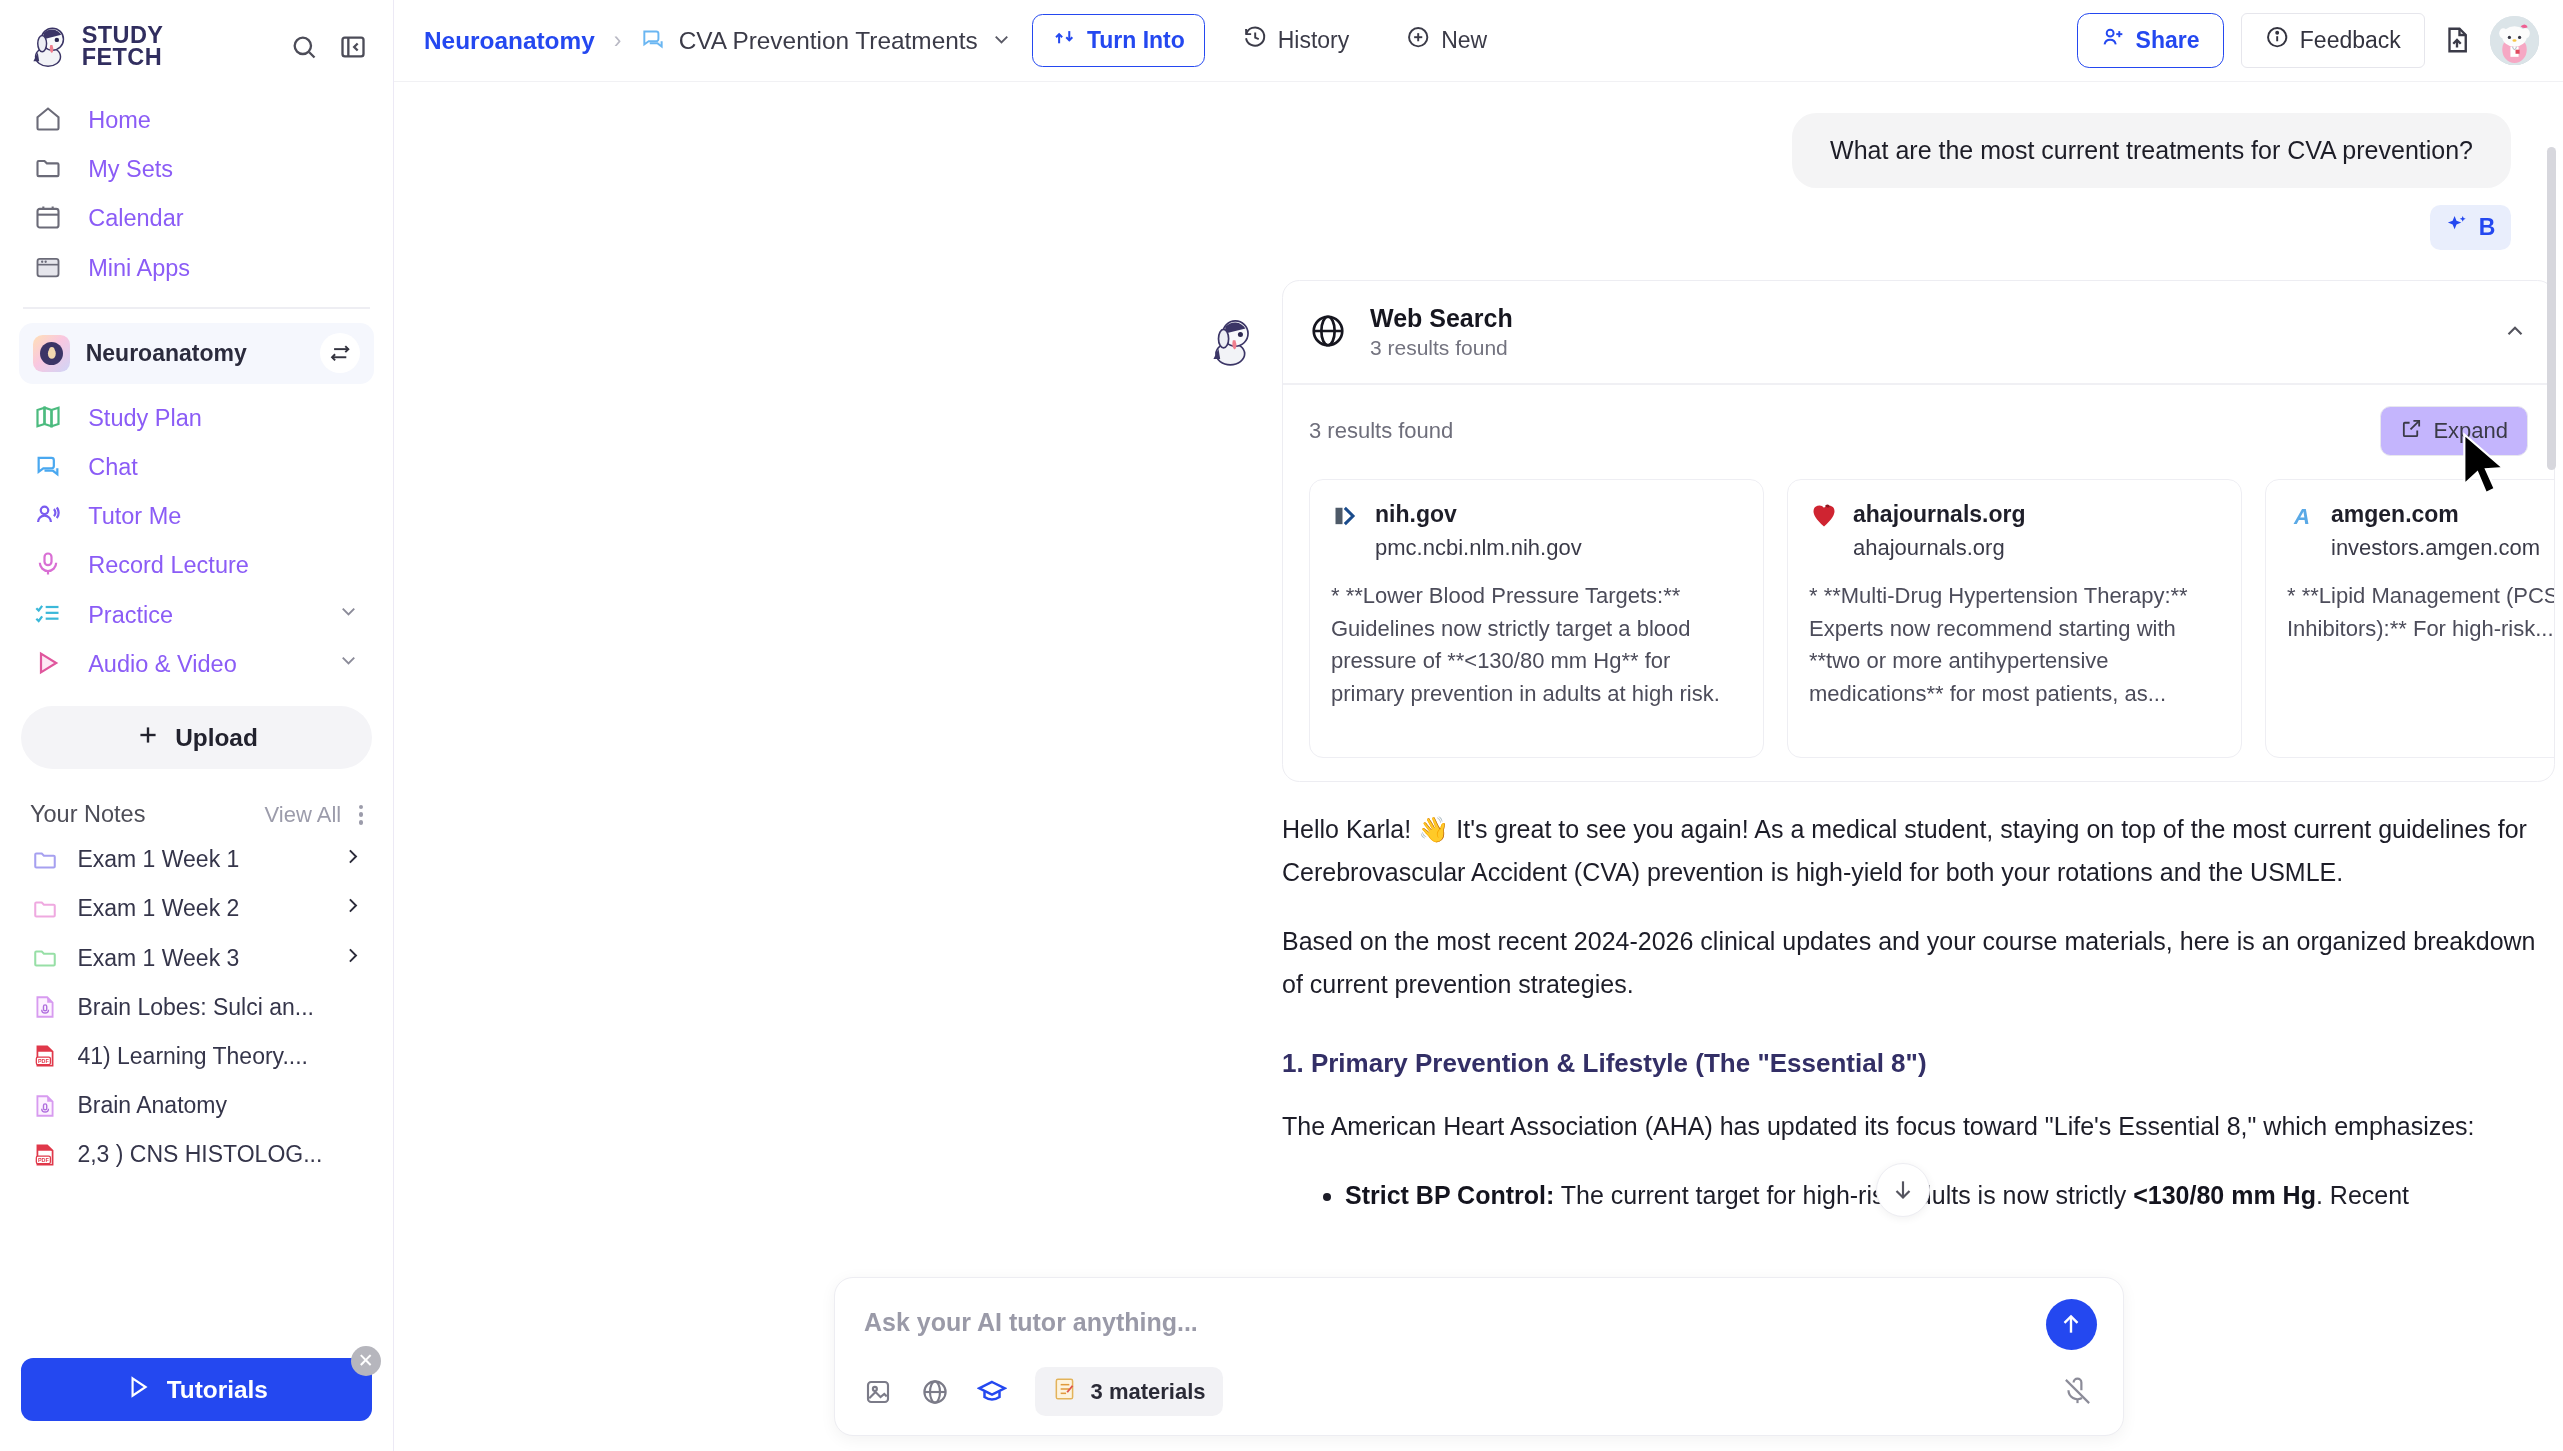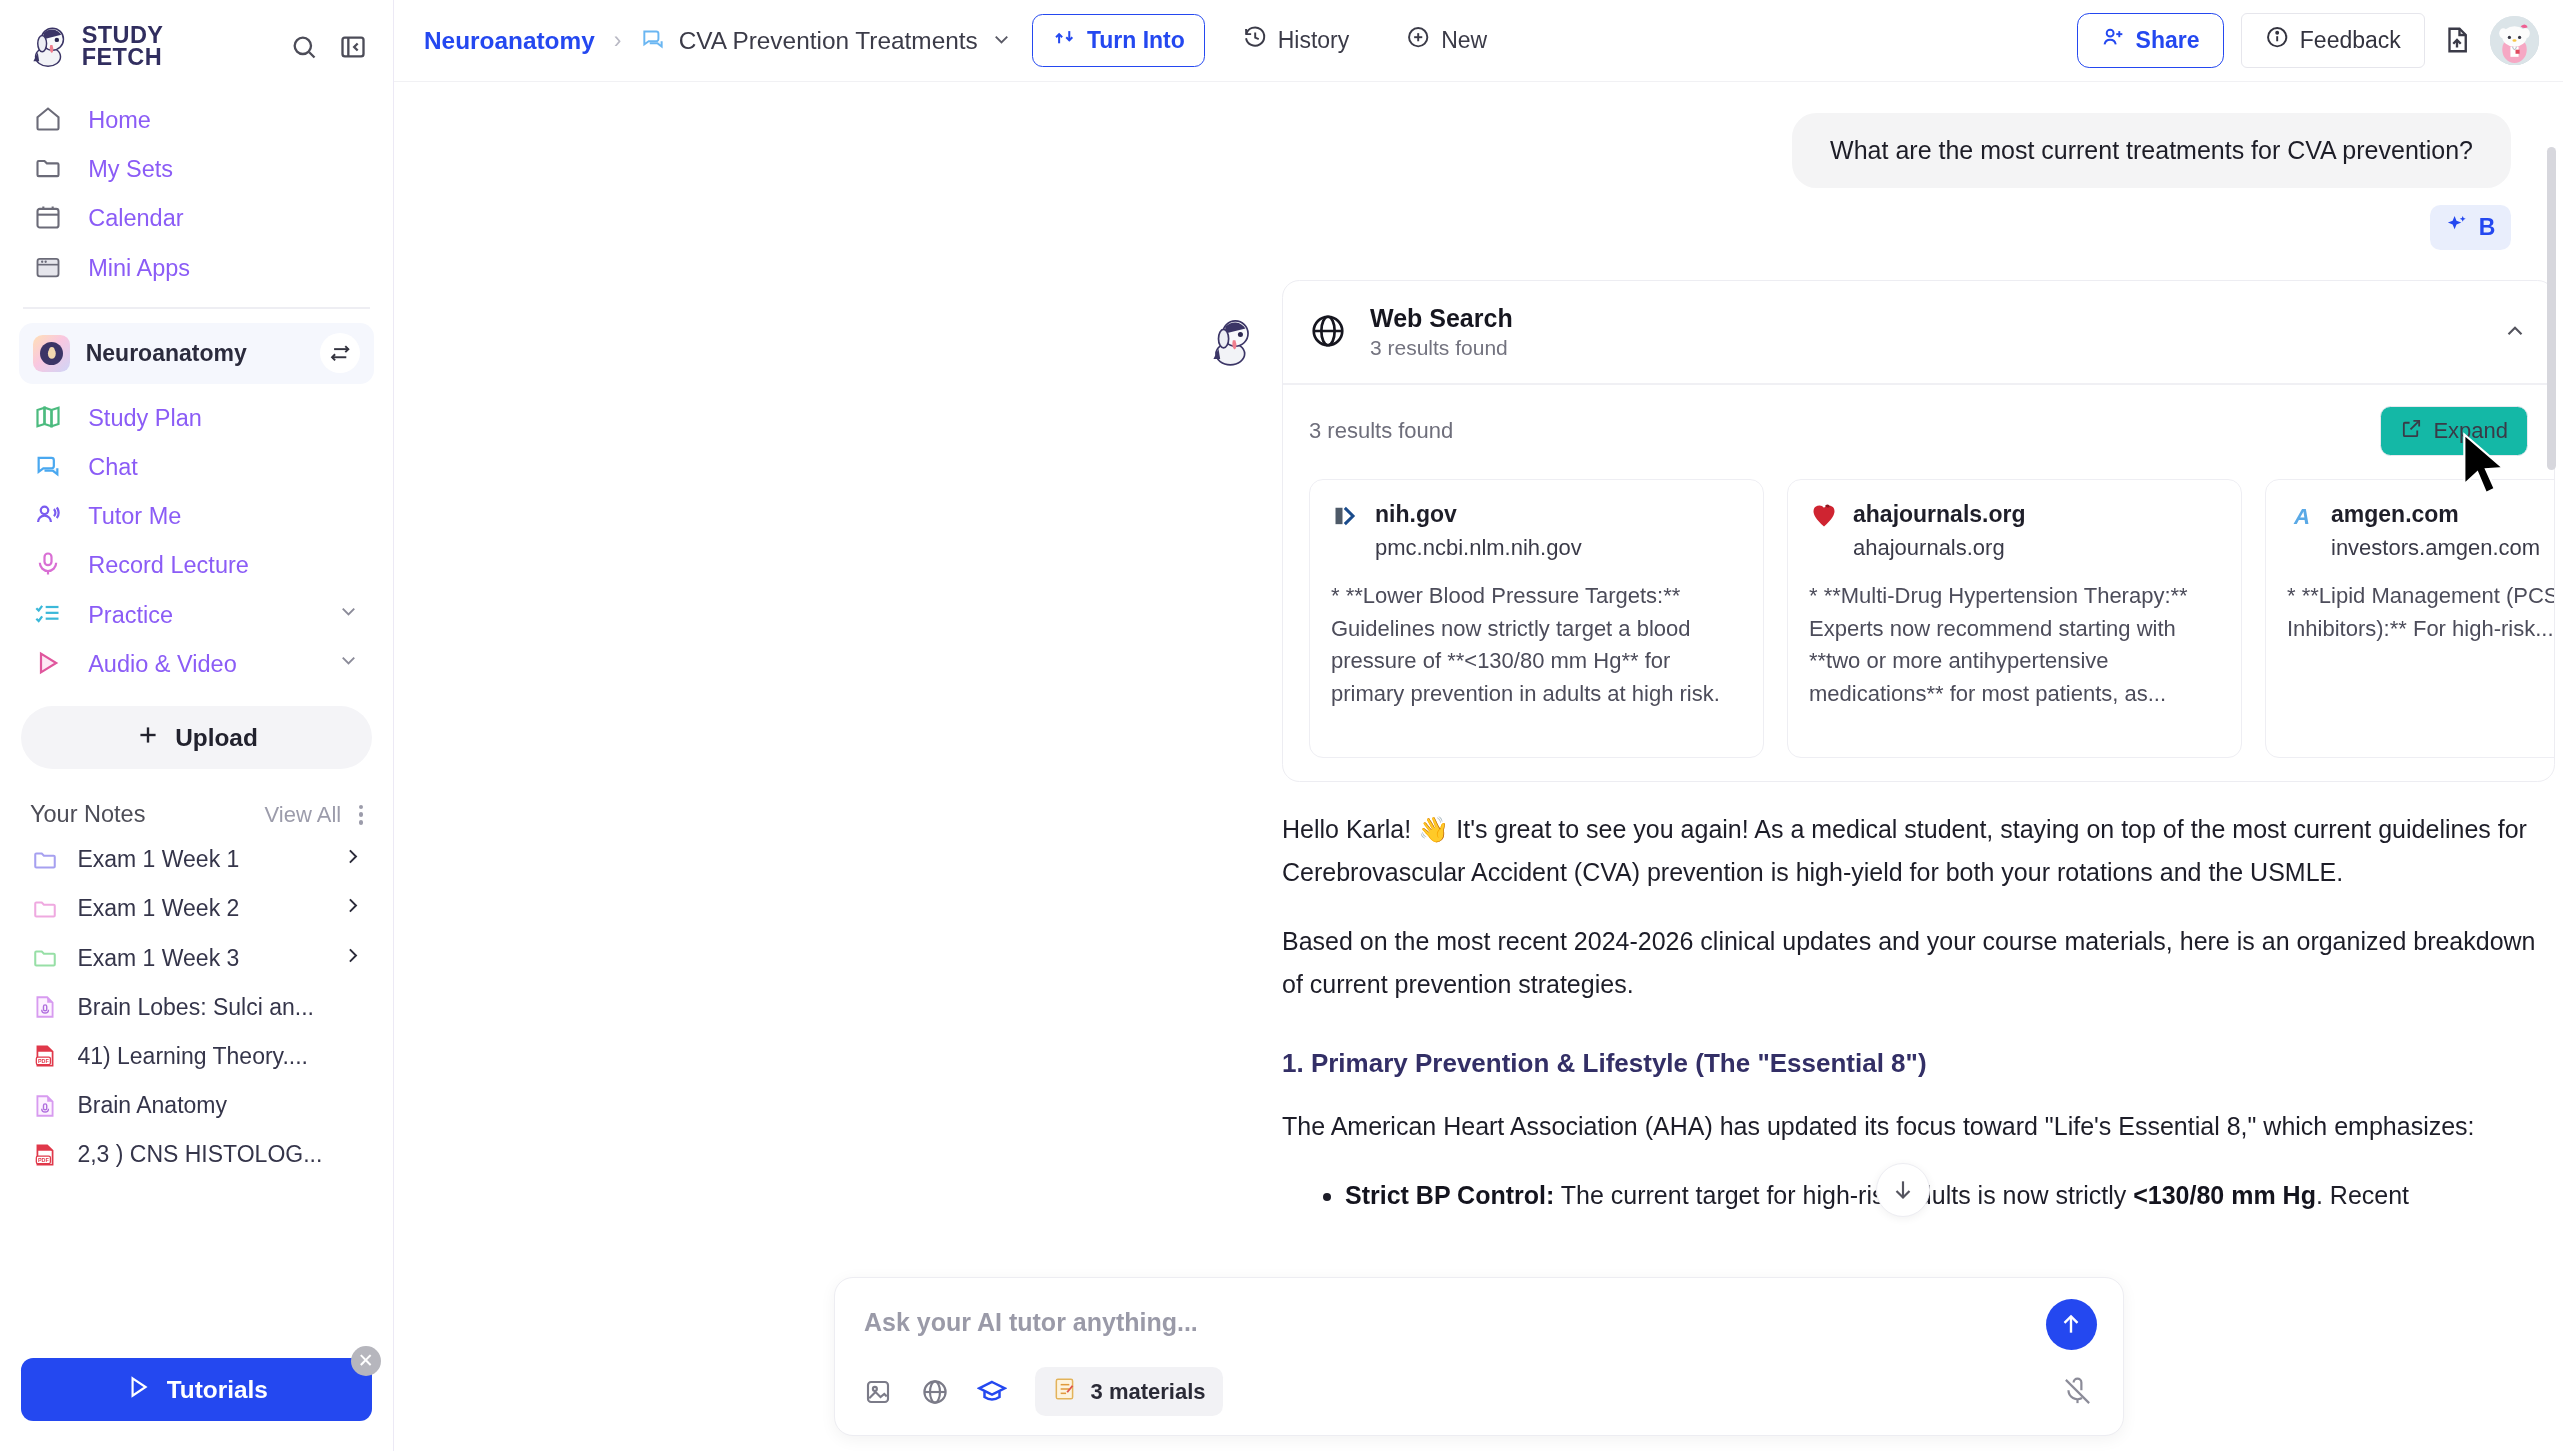--- a/index.html
+++ b/index.html
@@ -143,21 +143,21 @@
   .tool-head { display: flex; align-items: center; gap: 23px; padding: 23px 26px; }
   .tool-title { font-size: 25px; font-weight: bold; color: #16161f; }
   .tool-sub { font-size: 21px; color: #73737f; margin-top: 3.5px; }
   .tool-collapse { margin-left: auto; cursor: pointer; }
   .tool-sep { height: 1.7px; background: #f0f0f4; }
   .tool-body { padding: 21px 26px 23px 26px; }
   .tool-body-head { display: flex; align-items: center; }
   .results-count { font-size: 22px; color: #6e6e7b; }
   .expand-btn {
     margin-left: auto; display: flex; align-items: center; gap: 10.5px;
-    border: 1.7px solid #e8e8ee; border-radius: 10.5px; background: #14b8a6;
+    border: 1.7px solid #e8e8ee; border-radius: 10.5px; background: #c4b5fd;
     padding: 9.6px 19px; font-size: 22px; color: #3a3a47; cursor: pointer;
   }
   .results-strip { display: flex; gap: 23px; margin-top: 23px; }
   .result-card {
     border: 1.7px solid #eeeef3; border-radius: 14px;
     padding: 21px 21px; width: 455px; flex: 0 0 455px; min-height: 279px;
   }
   .result-head { display: flex; gap: 14px; }
   .favicon { width: 30px; height: 30px; flex: 0 0 30px; display:flex;align-items:center;justify-content:center;}
   .result-domain { font-size: 23px; font-weight: bold; color: #1e1e29; }

